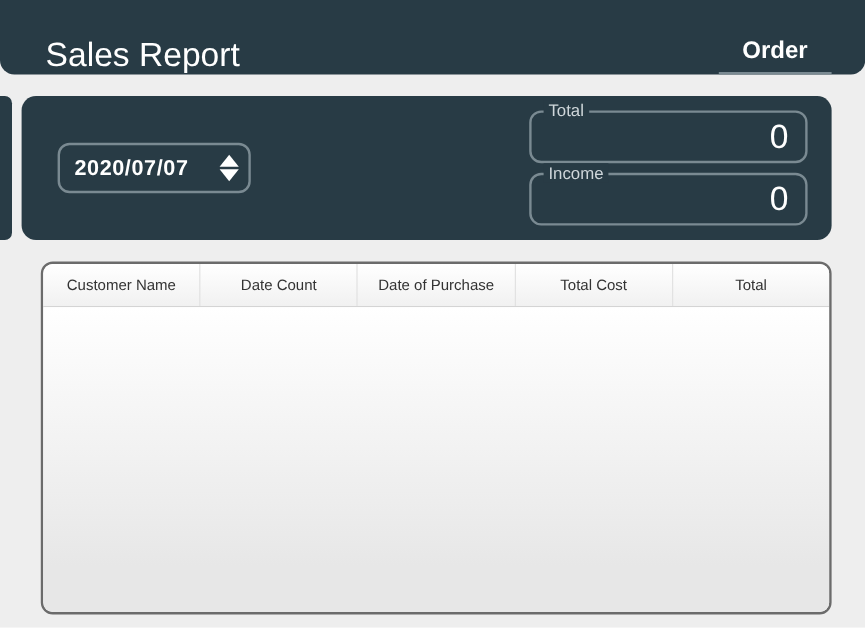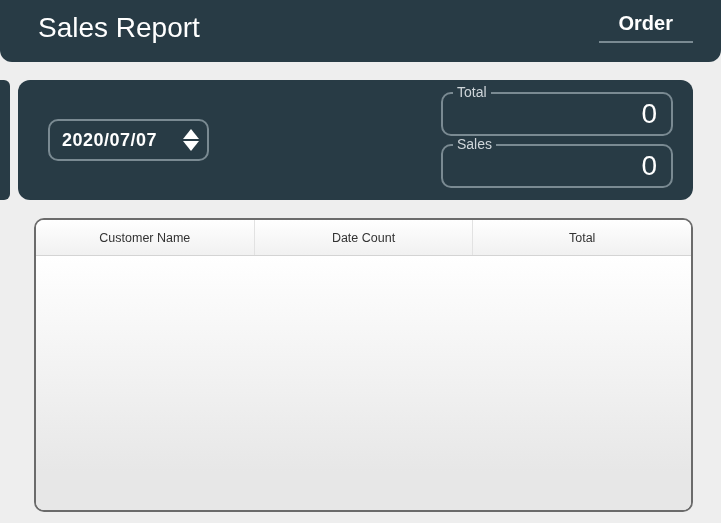--- a/index.html
+++ b/index.html
@@ -10,21 +10,21 @@
     height: 523px;
     overflow: hidden;
   }
   .app { width: 721px; }
 
   
   .header-bar {
     background: #283b45;
     height: 62px;
     display: flex;
-    align-items: flex-start;
+    align-items: flex-end;
     justify-content: space-between;
     padding: 12px 28px 0 38px;
     border-bottom-left-radius: 12px;
     border-bottom-right-radius: 12px;
   }
   .header-title {
     color: #ffffff;
     font-size: 28px;
     font-weight: 400;
   }
@@ -194,30 +194,32 @@
         </span>
       </div>
 
 
       <div class="totals">
         <div class="total-box">
           <span class="label">Total</span>
           <span class="value">0</span>
         </div>
         <div class="total-box">
-          <span class="label">Sales</span>
+          <span class="label">Income</span>
           <span class="value">0</span>
         </div>
       </div>
 
     </div>
   </div>
 
   <div class="grid-area">
     <div class="grid-header">
       <div class="col">Customer Name</div>
       <div class="col">Date Count</div>
+      <div class="col">Date of Purchase</div>
+      <div class="col">Total Cost</div>
       <div class="col">Total</div>
     </div>
     <div class="grid-body"></div>
   </div>
 
 </div>
 
 </body></html>

